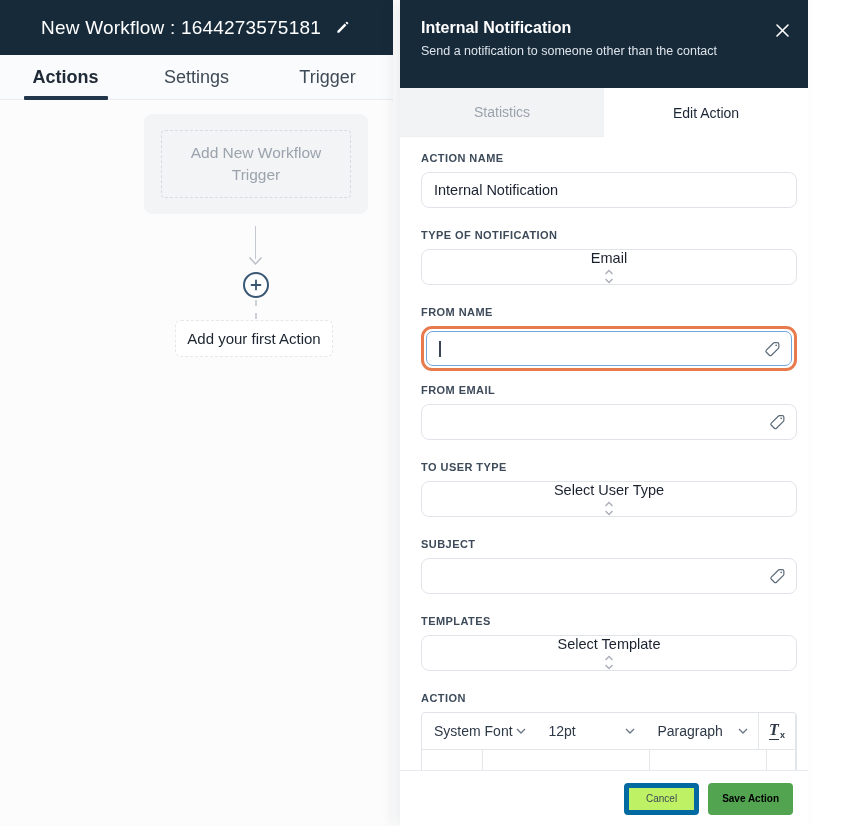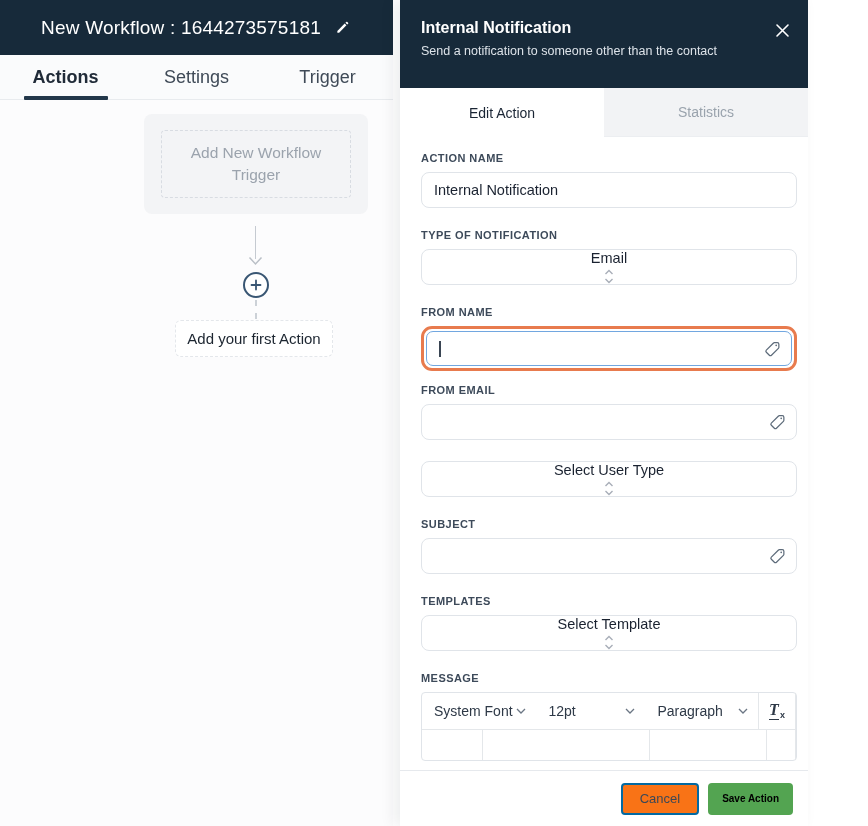--- a/index.html
+++ b/index.html
@@ -115,22 +115,22 @@
   .tb-row2 { height:30px; display:flex; }
   .tb-cell { border-right:1px solid #e4e7ea; }
   .c1{width:71px;} .c2{width:194px;} .c3{width:136px;} .c4{width:34px;}
   
   .drawer-footer {
     position:absolute; bottom:0; left:0; width:100%; height:56px; background:#fff;
     border-top:1px solid #e6e9ed; display:flex; align-items:center; justify-content:flex-end;
     gap:9px; padding-right:15px; z-index:5;
   }
   .btn-cancel {
-    height:32px; padding:0 17px; border:2px solid #0369a1; border-radius:4px;
-    background:#f97316; font-size:13px; font-weight:500; color:#3c4857; cursor:pointer; font-family:inherit;
+    height:32px; padding:0 17px; border:5px solid #0369a1; border-radius:4px;
+    background:#bef264; font-size:10px; font-weight:500; color:#3c4857; cursor:pointer; font-family:inherit;
   }
   .btn-save {
     height:32px; padding:0 14px; border:none; border-radius:4px;
     background:#53a451; font-size:10px; font-weight:600; color:#000000; cursor:pointer; font-family:inherit;
   }
   svg { display:block; }
 </style>
 </head>
 <body>
 
@@ -180,22 +180,22 @@
     <button class="close-btn">
       <span>
         <svg width="15" height="15" viewBox="0 0 15 15">
             <path d="M2 2 L13 13 M13 2 L2 13" stroke="#ffffff" stroke-width="1.6" stroke-linecap="round"></path>
           </svg>
       </span>
     </button>
   </header>
 
   <nav class="drawer-tabs">
+    <button class="dtab inactive">Statistics</button>
     <button class="dtab active">Edit Action</button>
-    <button class="dtab inactive">Statistics</button>
   </nav>
 
   <section class="drawer-body">
 
     <div class="fg">
       <label class="fg-label">ACTION NAME</label>
       <div class="input-wrap">
         <input class="text-input" style="padding-right: 12px;" type="text" value="Internal Notification">
       </div>
     </div>
@@ -236,20 +236,21 @@
         <span class="tag-icon">
           <svg width="19" height="19" viewBox="0 0 20 20">
               <path d="M3.5 11.2 L10.8 3.9 C11.1 3.6 11.5 3.4 12 3.4 L15.1 3.4 C16 3.4 16.7 4.1 16.7 5 L16.7 8.1 C16.7 8.6 16.5 9 16.2 9.3 L8.9 16.6 C8.3 17.2 7.3 17.2 6.7 16.6 L3.5 13.4 C2.9 12.8 2.9 11.8 3.5 11.2 Z" fill="none" stroke="#5d6b7a" stroke-width="1.3"></path>
               <circle cx="13.9" cy="6.1" r="0.9" fill="#5d6b7a"></circle>
             </svg>
         </span>
       </div>
     </div>
 
     <div class="fg">
+      <label class="fg-label">TO USER TYPE</label>
       <div class="select">
         <span>Select User Type</span>
         <span>
           <svg width="10" height="15" viewBox="0 0 10 15">
               <polyline points="1.5,5 5,1.5 8.5,5" fill="none" stroke="#a8aeb8" stroke-width="1.4"></polyline>
               <polyline points="1.5,10 5,13.5 8.5,10" fill="none" stroke="#a8aeb8" stroke-width="1.4"></polyline>
             </svg>
         </span>
       </div>
     </div>
@@ -274,21 +275,21 @@
         <span>
           <svg width="10" height="15" viewBox="0 0 10 15">
               <polyline points="1.5,5 5,1.5 8.5,5" fill="none" stroke="#a8aeb8" stroke-width="1.4"></polyline>
               <polyline points="1.5,10 5,13.5 8.5,10" fill="none" stroke="#a8aeb8" stroke-width="1.4"></polyline>
             </svg>
         </span>
       </div>
     </div>
 
     <div class="fg">
-      <label class="fg-label">MESSAGE</label>
+      <label class="fg-label">ACTION</label>
       <div class="editor">
         <div class="tb-row1">
           <button class="tb-dd w-font">
             <span>System Font</span>
             <span>
               <svg width="10" height="6" viewBox="0 0 10 6">
                   <polyline points="1,1 5,5 9,1" fill="none" stroke="#6b7684" stroke-width="1.3"></polyline>
                 </svg>
             </span>
           </button>

